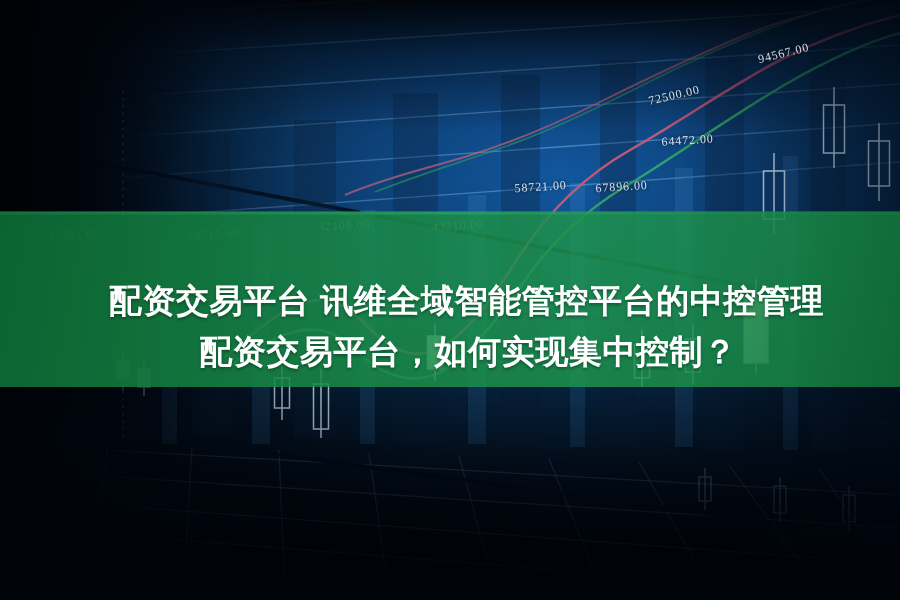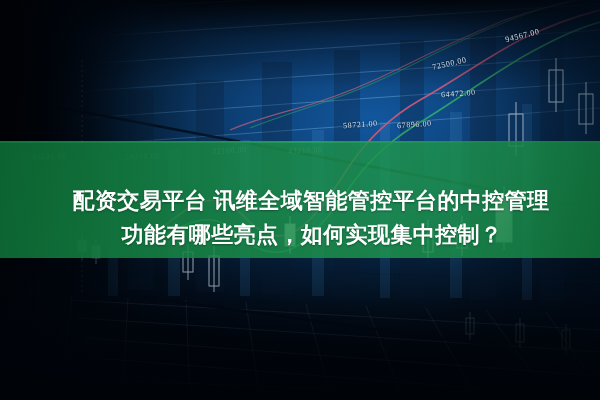--- a/index.html
+++ b/index.html
@@ -240,16 +240,16 @@
     <div class="price-label dim" style="left:288px;top:146px;transform:rotate(-3deg);">43210.00</div>
     <div class="price-label faint" style="left:32px;top:152px;transform:rotate(-2deg);">45521.00</div>
     <div class="price-label faint" style="left:125px;top:152px;transform:rotate(-2deg);">28715.00</div>
   </div>
 
   <div id="banner"></div>
   <div id="banner-top-edge"></div>
 
   <div id="title-wrap">
     <div class="title-line l1">配资交易平台 讯维全域智能管控平台的中控管理</div>
-    <div class="title-line l2">功能有哪些亮点，如何实现集中控制？</div>
+    <div class="title-line l2">配资交易平台，如何实现集中控制？</div>
   </div>
 
 </div>
 
 </body></html>

